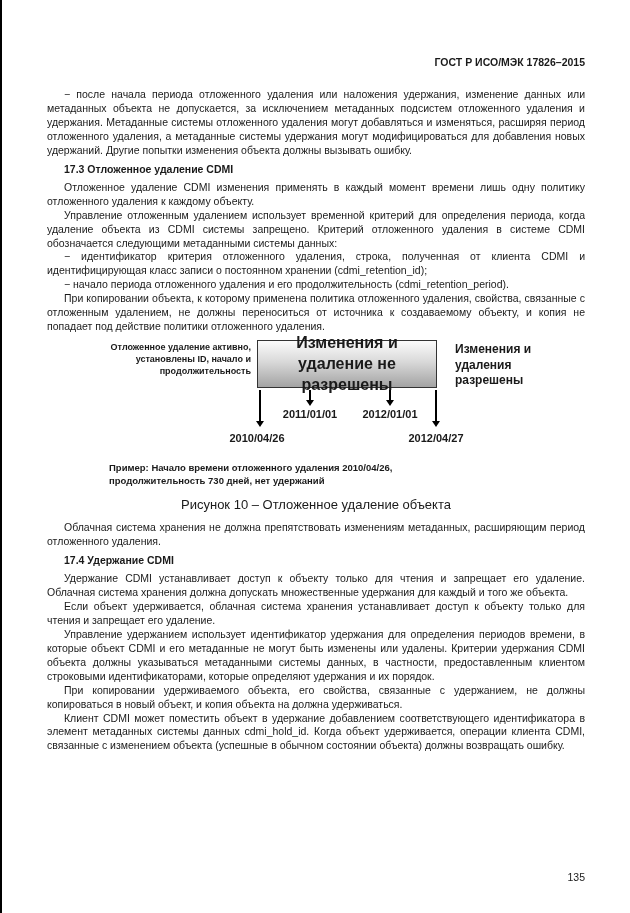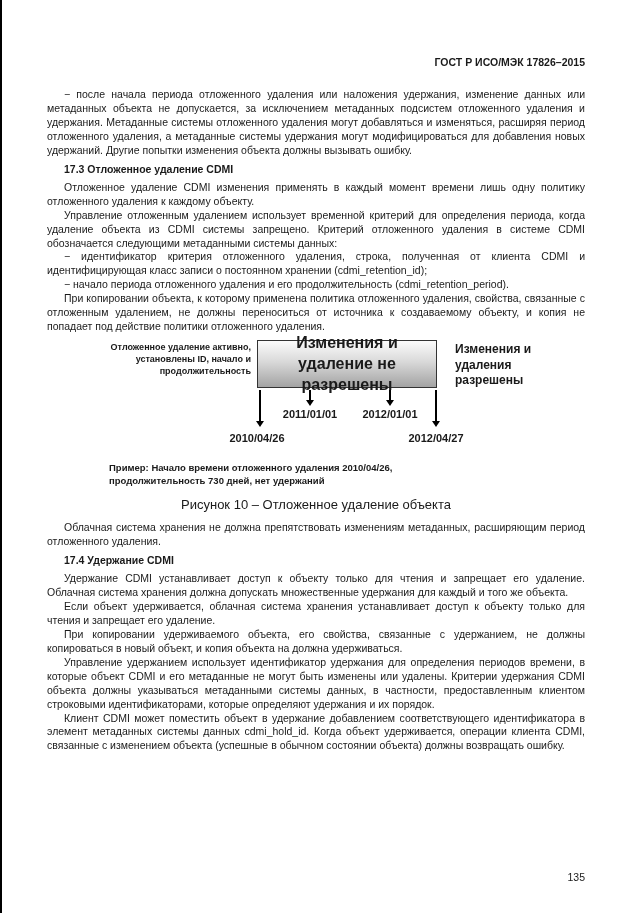--- a/index.html
+++ b/index.html
@@ -94,18 +94,18 @@
       <div class="fig-date date-end">2012/04/27</div>
     </div>
     <div class="fig-example">Пример: Начало времени отложенного удаления 2010/04/26, продолжительность 730 дней, нет удержаний</div>
     <div class="fig-caption">Рисунок 10 – Отложенное удаление объекта</div>
   </div>
 
   <p>Облачная система хранения не должна препятствовать изменениям метаданных, расширяющим период отложенного удаления.</p>
   <p class="heading">17.4 Удержание CDMI</p>
   <p>Удержание CDMI устанавливает доступ к объекту только для чтения и запрещает его удаление. Облачная система хранения должна допускать множественные удержания для каждый и того же объекта.</p>
   <p>Если объект удерживается, облачная система хранения устанавливает доступ к объекту только для чтения и запрещает его удаление.</p>
+  <p>Управление удержанием использует идентификатор удержания для определения периодов времени, в которые объект CDMI и его метаданные не могут быть изменены или удалены. Критерии удержания CDMI объекта должны указываться метаданными системы данных, в частности, предоставленным клиентом строковыми идентификаторами, которые определяют удержания и их порядок.</p>
   <p>При копировании удерживаемого объекта, его свойства, связанные с удержанием, не должны копироваться в новый объект, и копия объекта на должна удерживаться.</p>
-  <p>Управление удержанием использует идентификатор удержания для определения периодов времени, в которые объект CDMI и его метаданные не могут быть изменены или удалены. Критерии удержания CDMI объекта должны указываться метаданными системы данных, в частности, предоставленным клиентом строковыми идентификаторами, которые определяют удержания и их порядок.</p>
   <p>Клиент CDMI может поместить объект в удержание добавлением соответствующего идентификатора в элемент метаданных системы данных cdmi_hold_id. Когда объект удерживается, операции клиента CDMI, связанные с изменением объекта (успешные в обычном состоянии объекта) должны возвращать ошибку.</p>
 </div>
 
 <div class="page-number">135</div>
 
 </body></html>

